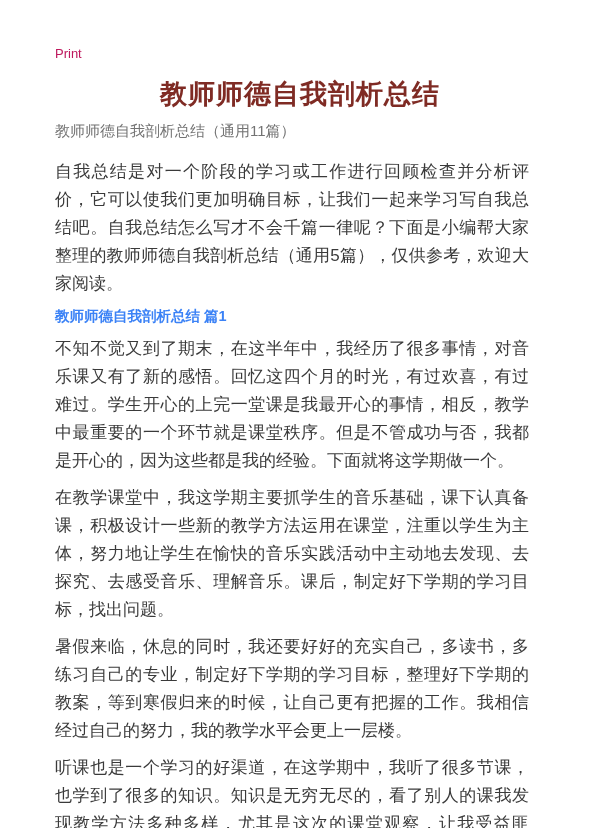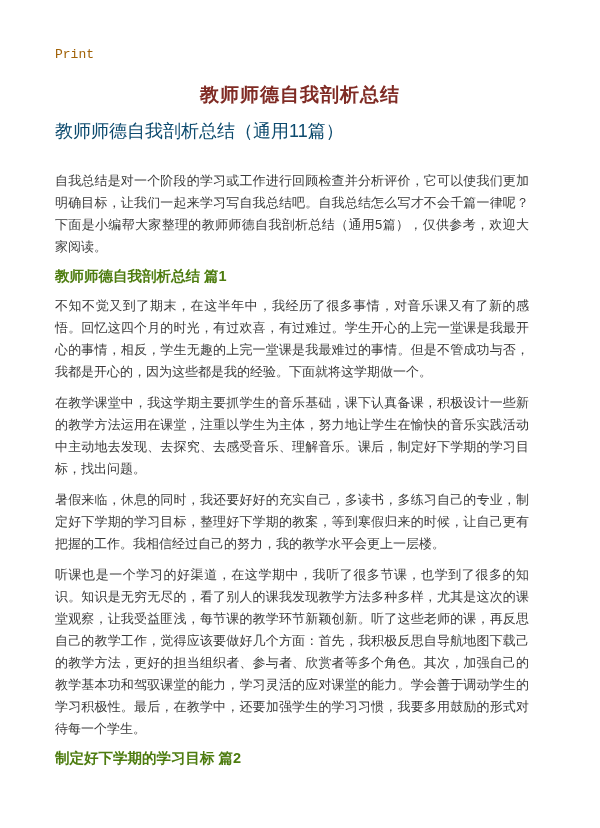--- a/index.html
+++ b/index.html
@@ -11,73 +11,73 @@
     position: relative;
     width: 600px;
     height: 828px;
     box-sizing: border-box;
     background: #ffffff;
     padding: 44px 55px 0 55px;
     overflow: hidden;
     font-family: "Liberation Sans", "DejaVu Sans", sans-serif;
   }
   .print-label {
-    font-family: Liberation Mono, monospace;
+    font-family: Liberation Sans, sans-serif;
     font-size: 13px;
     line-height: 15px;
-    color: #a16207;
+    color: #be185d;
     margin: 0 0 20px 0;
     cursor: pointer;
     display: inline-block;
   }
   .doc-title {
-    font-size: 19px;
+    font-size: 27px;
     line-height: 26px;
     font-weight: bold;
     text-align: center;
     margin: 0 0 14px 0;
     letter-spacing: 1px;
   }
   .doc-subtitle {
-    font-size: 18px;
+    font-size: 15px;
     line-height: 19.5px;
-    color: #0c4a6e;
-    margin: 0 0 28px 0;
+    color: #737373;
+    margin: 0 0 17px 0;
   }
   .para {
-    font-size: 13px;
-    line-height: 22px;
+    font-size: 17px;
+    line-height: 28px;
     color: #3a3a3a;
     text-align: justify;
     margin: 0 16px 9px 0;
   }
   .section-heading {
     font-size: 14.5px;
     line-height: 19.5px;
     font-weight: bold;
-    color: #4d7c0f;
+    color: #3b82f6;
     margin: 9px 0 9px 0;
   }
 </style>
 </head>
 <body>
 
 <div class="page" style="background: rgb(255, 255, 255);">
 
   <div class="print-label">Print</div>
 
   <h1 class="doc-title" style="color: rgb(127, 43, 36);">教师师德自我剖析总结</h1>
 
   <p class="doc-subtitle">教师师德自我剖析总结（通用11篇）</p>
 
   <p class="para">自我总结是对一个阶段的学习或工作进行回顾检查并分析评价，它可以使我们更加明确目标，让我们一起来学习写自我总结吧。自我总结怎么写才不会千篇一律呢？下面是小编帮大家整理的教师师德自我剖析总结（通用5篇），仅供参考，欢迎大家阅读。</p>
 
   <h2 class="section-heading">教师师德自我剖析总结 篇1</h2>
 
-  <p class="para">不知不觉又到了期末，在这半年中，我经历了很多事情，对音乐课又有了新的感悟。回忆这四个月的时光，有过欢喜，有过难过。学生开心的上完一堂课是我最开心的事情，相反，学生无趣的上完一堂课是我最难过的事情。但是不管成功与否，我都是开心的，因为这些都是我的经验。下面就将这学期做一个。</p>
+  <p class="para">不知不觉又到了期末，在这半年中，我经历了很多事情，对音乐课又有了新的感悟。回忆这四个月的时光，有过欢喜，有过难过。学生开心的上完一堂课是我最开心的事情，相反，教学中最重要的一个环节就是课堂秩序。但是不管成功与否，我都是开心的，因为这些都是我的经验。下面就将这学期做一个。</p>
 
   <p class="para">在教学课堂中，我这学期主要抓学生的音乐基础，课下认真备课，积极设计一些新的教学方法运用在课堂，注重以学生为主体，努力地让学生在愉快的音乐实践活动中主动地去发现、去探究、去感受音乐、理解音乐。课后，制定好下学期的学习目标，找出问题。</p>
 
 
   <p class="para">暑假来临，休息的同时，我还要好好的充实自己，多读书，多练习自己的专业，制定好下学期的学习目标，整理好下学期的教案，等到寒假归来的时候，让自己更有把握的工作。我相信经过自己的努力，我的教学水平会更上一层楼。</p>
 
   <p class="para">听课也是一个学习的好渠道，在这学期中，我听了很多节课，也学到了很多的知识。知识是无穷无尽的，看了别人的课我发现教学方法多种多样，尤其是这次的课堂观察，让我受益匪浅，每节课的教学环节新颖创新。听了这些老师的课，再反思自己的教学工作，觉得应该要做好几个方面：首先，我积极反思自导航地图下载己的教学方法，更好的担当组织者、参与者、欣赏者等多个角色。其次，加强自己的教学基本功和驾驭课堂的能力，学习灵活的应对课堂的能力。学会善于调动学生的学习积极性。最后，在教学中，还要加强学生的学习习惯，我要多用鼓励的形式对待每一个学生。</p>
 
   <h2 class="section-heading">制定好下学期的学习目标 篇2</h2>
 

